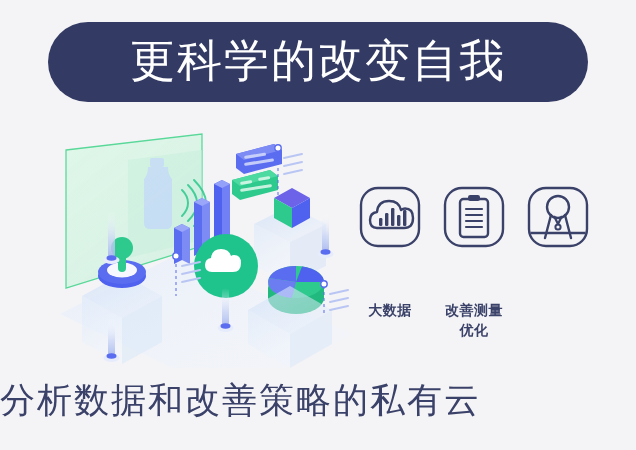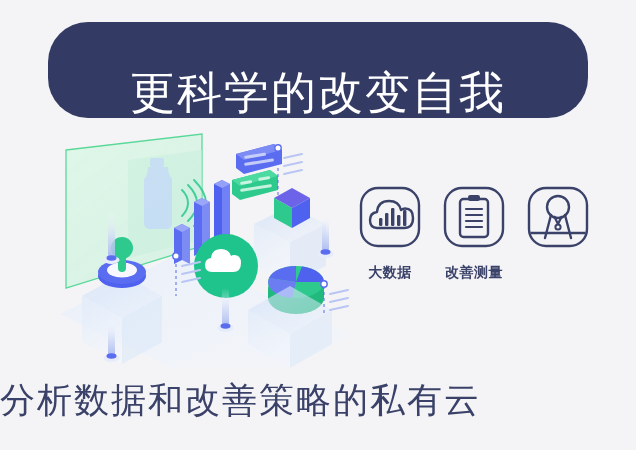--- a/index.html
+++ b/index.html
@@ -21,25 +21,25 @@
     height: 450px;
     background: #f4f4f6;
   }
 
   
   .title-banner {
     position: absolute;
     left: 48px;
     top: 22px;
     width: 540px;
-    height: 96px;
+    height: 80px;
     border-radius: 40px;
     background: #333a63;
     display: flex;
-    align-items: flex-end;
+    align-items: center;
     justify-content: center;
     box-sizing: border-box;
   }
   .title-text {
     color: #ffffff;
     font-size: 45px;
     letter-spacing: 2px;
     line-height: 1;
     font-weight: 400;
     white-space: nowrap;
@@ -65,20 +65,21 @@
     height: 150px;
     display: flex;
     justify-content: space-between;
     align-items: flex-start;
   }
   .feature {
     width: 72px;
     display: flex;
     flex-direction: column;
     align-items: center;
+    gap: 38px;
   }
   .feature-icon {
     width: 62px;
     height: 62px;
   }
   .feature-icon svg { display: block; }
   .feature-label {
     margin-top: 14px;
     font-size: 14px;
     line-height: 1.45;
@@ -313,20 +314,21 @@
           <g stroke="#3b4269" stroke-width="2.2" stroke-linecap="round">
             <line x1="23" y1="23" x2="39" y2="23"></line>
             <line x1="23" y1="29" x2="39" y2="29"></line>
             <line x1="23" y1="35" x2="39" y2="35"></line>
             <line x1="23" y1="41" x2="39" y2="41"></line>
           </g>
         </svg>
       </div>
       <div class="feature-label">
         <div>改善测量</div>
+        <div>优化</div>
       </div>
     </div>
 
     <div class="feature">
       <div class="feature-icon">
         <svg width="62" height="62" viewBox="0 0 62 62" xmlns="http://www.w3.org/2000/svg">
           <defs>
             <clipPath id="badgeClip">
               <rect x="3" y="3" width="56" height="56" rx="16"></rect>
             </clipPath>

